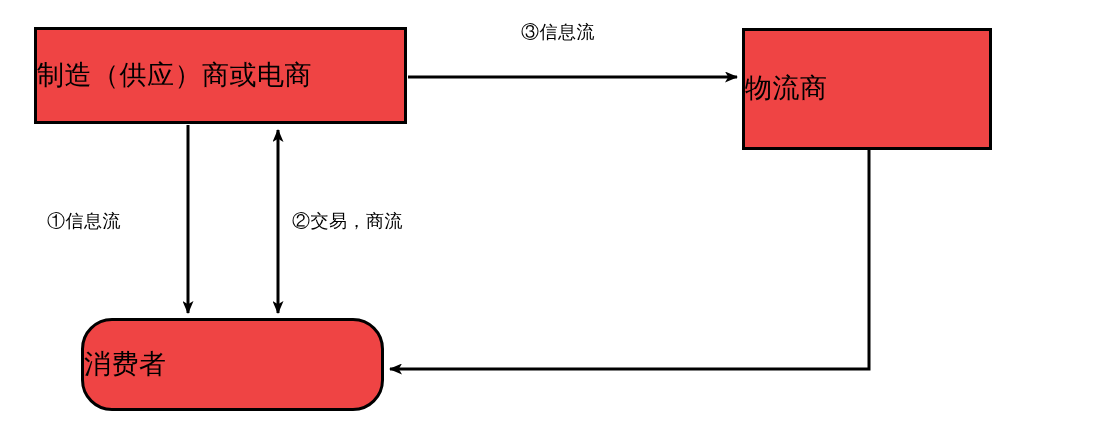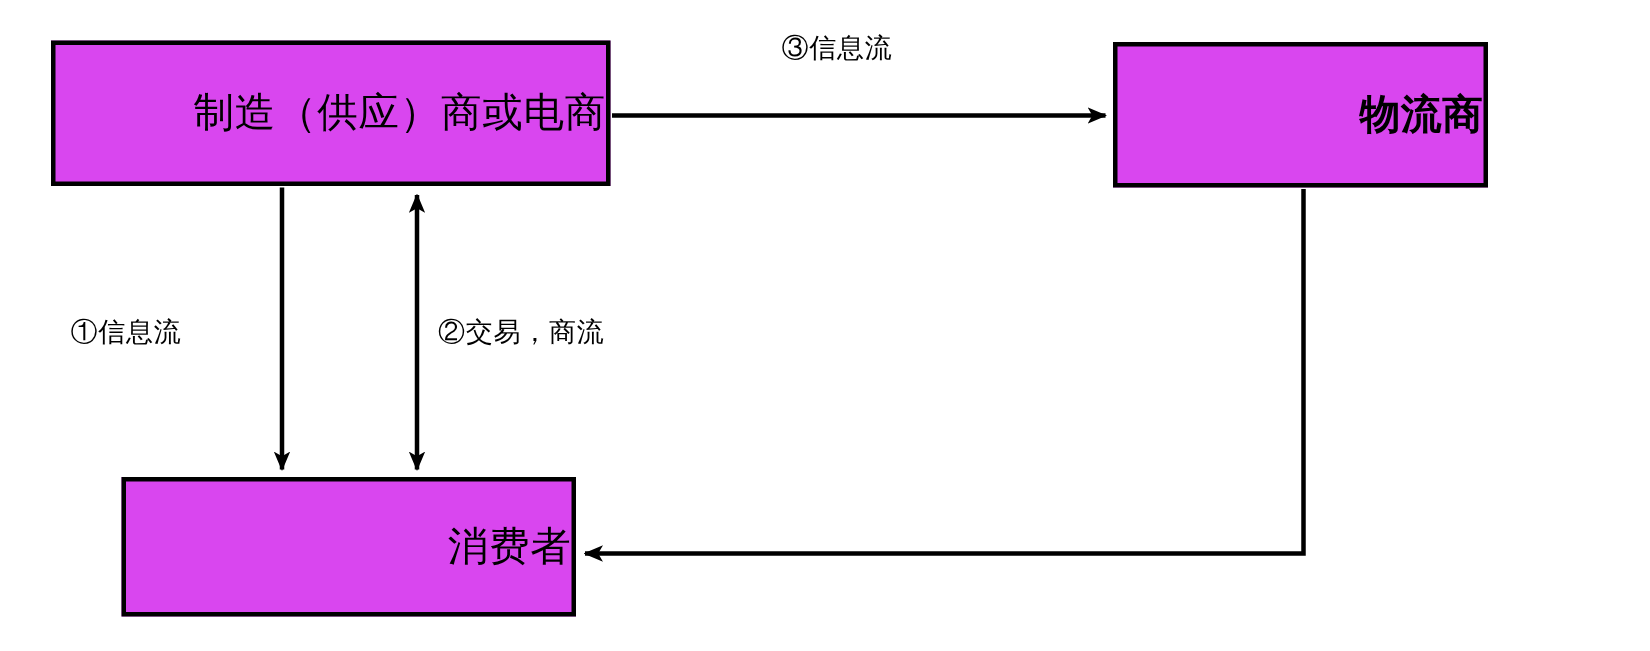--- a/index.html
+++ b/index.html
@@ -21,44 +21,44 @@
     position: absolute;
     left: 0;
     top: 0;
     width: 1100px;
     height: 434px;
   }
   .node-box {
     position: absolute;
     box-sizing: border-box;
     border: 3px solid #000000;
-    background: #d946ef;
+    background: #ef4444;
     display: flex;
     align-items: center;
-    justify-content: flex-end;
+    justify-content: flex-start;
   }
   .node-label {
     font-size: 27px;
     line-height: 1.1;
     color: #000000;
     white-space: nowrap;
     letter-spacing: 0.5px;
   }
   .edge-label {
     position: absolute;
     font-size: 18px;
     line-height: 1.15;
     color: #000000;
     white-space: nowrap;
     letter-spacing: 0.5px;
   }
   
   #node-supplier  { left: 34px;  top: 27px;  width: 373px; height: 97px; }
-  #node-logistics { left: 742px; top: 28px;  width: 250px; height: 97px; font-weight: bold; }
-  #node-consumer  { left: 81px;  top: 318px; width: 303px; height: 93px; }
+  #node-logistics { left: 742px; top: 28px;  width: 250px; height: 122px; }
+  #node-consumer  { left: 81px;  top: 318px; width: 303px; height: 93px; border-radius: 31px; }
 
   
   #label-flow-3 { left: 521px; top: 22px; }
   #label-flow-1 { left: 47px;  top: 211px; }
   #label-flow-2 { left: 292px; top: 211px; }
   #label-flow-4 { left: 890px; top: 211px; }
 </style>
 </head>
 <body>
 

